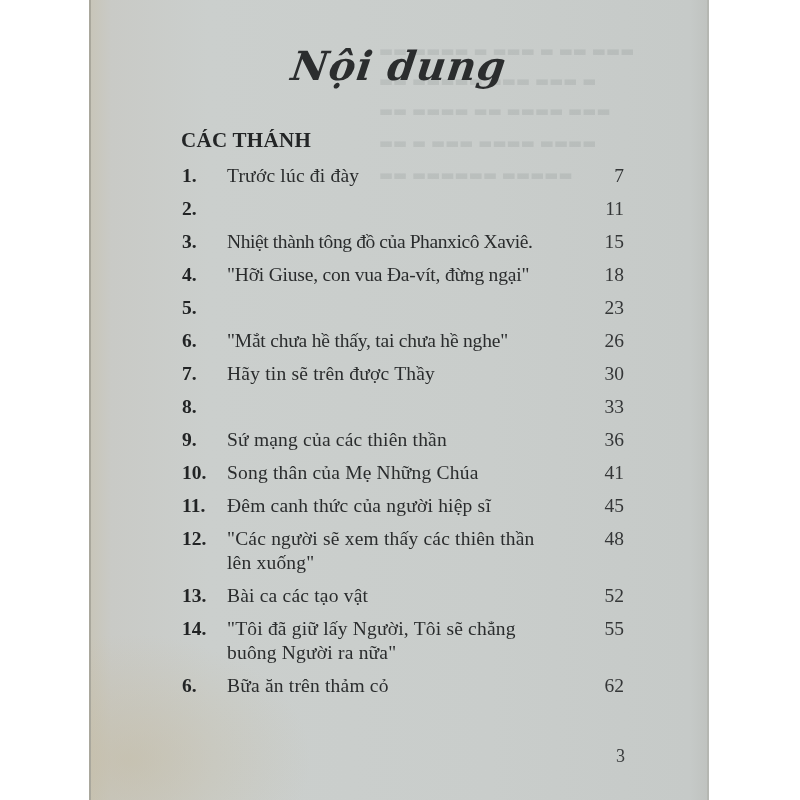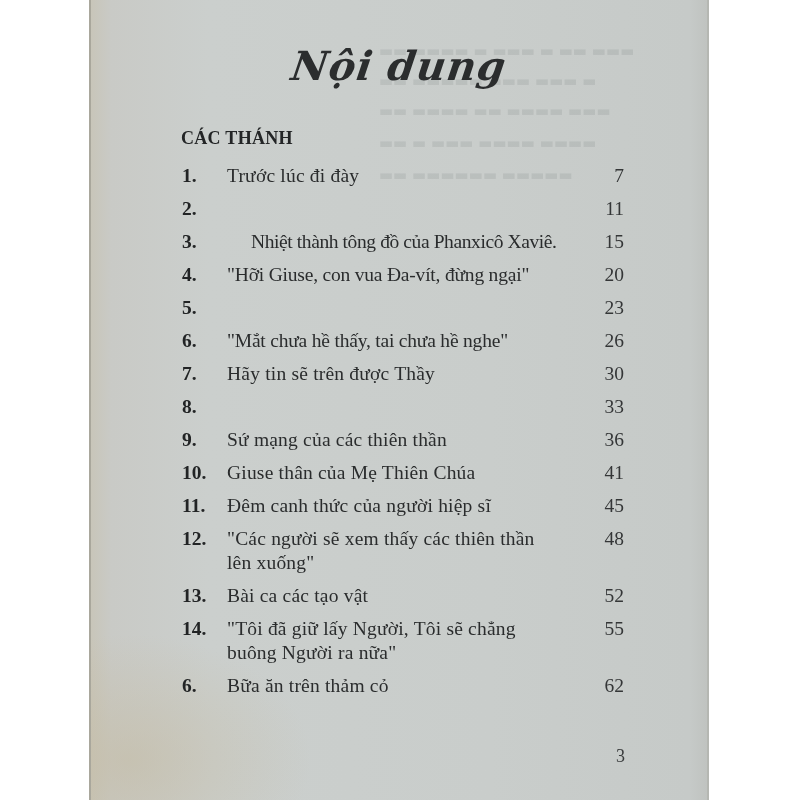--- a/index.html
+++ b/index.html
@@ -51,21 +51,21 @@
       color: #2b2d2e;
       letter-spacing: 1px;
       transform: skewX(-8deg);
     }
     .section {
       position: absolute;
       left: 92px;
       top: 128px;
       font-family: "Liberation Serif", serif;
       font-weight: bold;
-      font-size: 18px;
+      font-size: 21px;
       color: #232526;
       letter-spacing: 0.3px;
     }
     .toc {
       position: absolute;
       left: 93px;
       top: 164px;
       width: 442px;
       font-family: "Liberation Serif", serif;
       color: #2a2c2d;
@@ -129,27 +129,27 @@
         <span class="num">1.</span>
         <span class="text">Trước lúc đi đày</span>
         <span class="pg">7</span>
       </div>
       <div class="entry">
         <span class="num">2.</span>
         <span class="pg">11</span>
       </div>
       <div class="entry">
         <span class="num">3.</span>
-        <span class="text" style="letter-spacing:-0.4px; padding-right:55px;margin-left:24px;">Nhiệt thành tông đồ của Phanxicô Xaviê.</span>
+        <span class="text" style="letter-spacing:-0.4px; padding-right:55px;">Nhiệt thành tông đồ của Phanxicô Xaviê.</span>
         <span class="pg">15</span>
       </div>
       <div class="entry">
         <span class="num">4.</span>
         <span class="text" style="letter-spacing:-0.2px; padding-right:55px;">"Hỡi Giuse, con vua Đa-vít, đừng ngại"</span>
-        <span class="pg">20</span>
+        <span class="pg">18</span>
       </div>
       <div class="entry">
         <span class="num">5.</span>
         <span class="pg">23</span>
       </div>
       <div class="entry">
         <span class="num">6.</span>
         <span class="text" style="letter-spacing:-0.2px; padding-right:55px;">"Mắt chưa hề thấy, tai chưa hề nghe"</span>
         <span class="pg">26</span>
       </div>
@@ -162,21 +162,21 @@
         <span class="num">8.</span>
         <span class="pg">33</span>
       </div>
       <div class="entry">
         <span class="num">9.</span>
         <span class="text">Sứ mạng của các thiên thần</span>
         <span class="pg">36</span>
       </div>
       <div class="entry">
         <span class="num">10.</span>
-        <span class="text">Giuse thân của Mẹ Thiên Chúa</span>
+        <span class="text">Song thân của Mẹ Những Chúa</span>
         <span class="pg">41</span>
       </div>
       <div class="entry">
         <span class="num">11.</span>
         <span class="text">Đêm canh thức của người hiệp sĩ</span>
         <span class="pg">45</span>
       </div>
       <div class="entry">
         <span class="num">12.</span>
         <span class="text">"Các người sẽ xem thấy các thiên thần lên xuống"</span>

